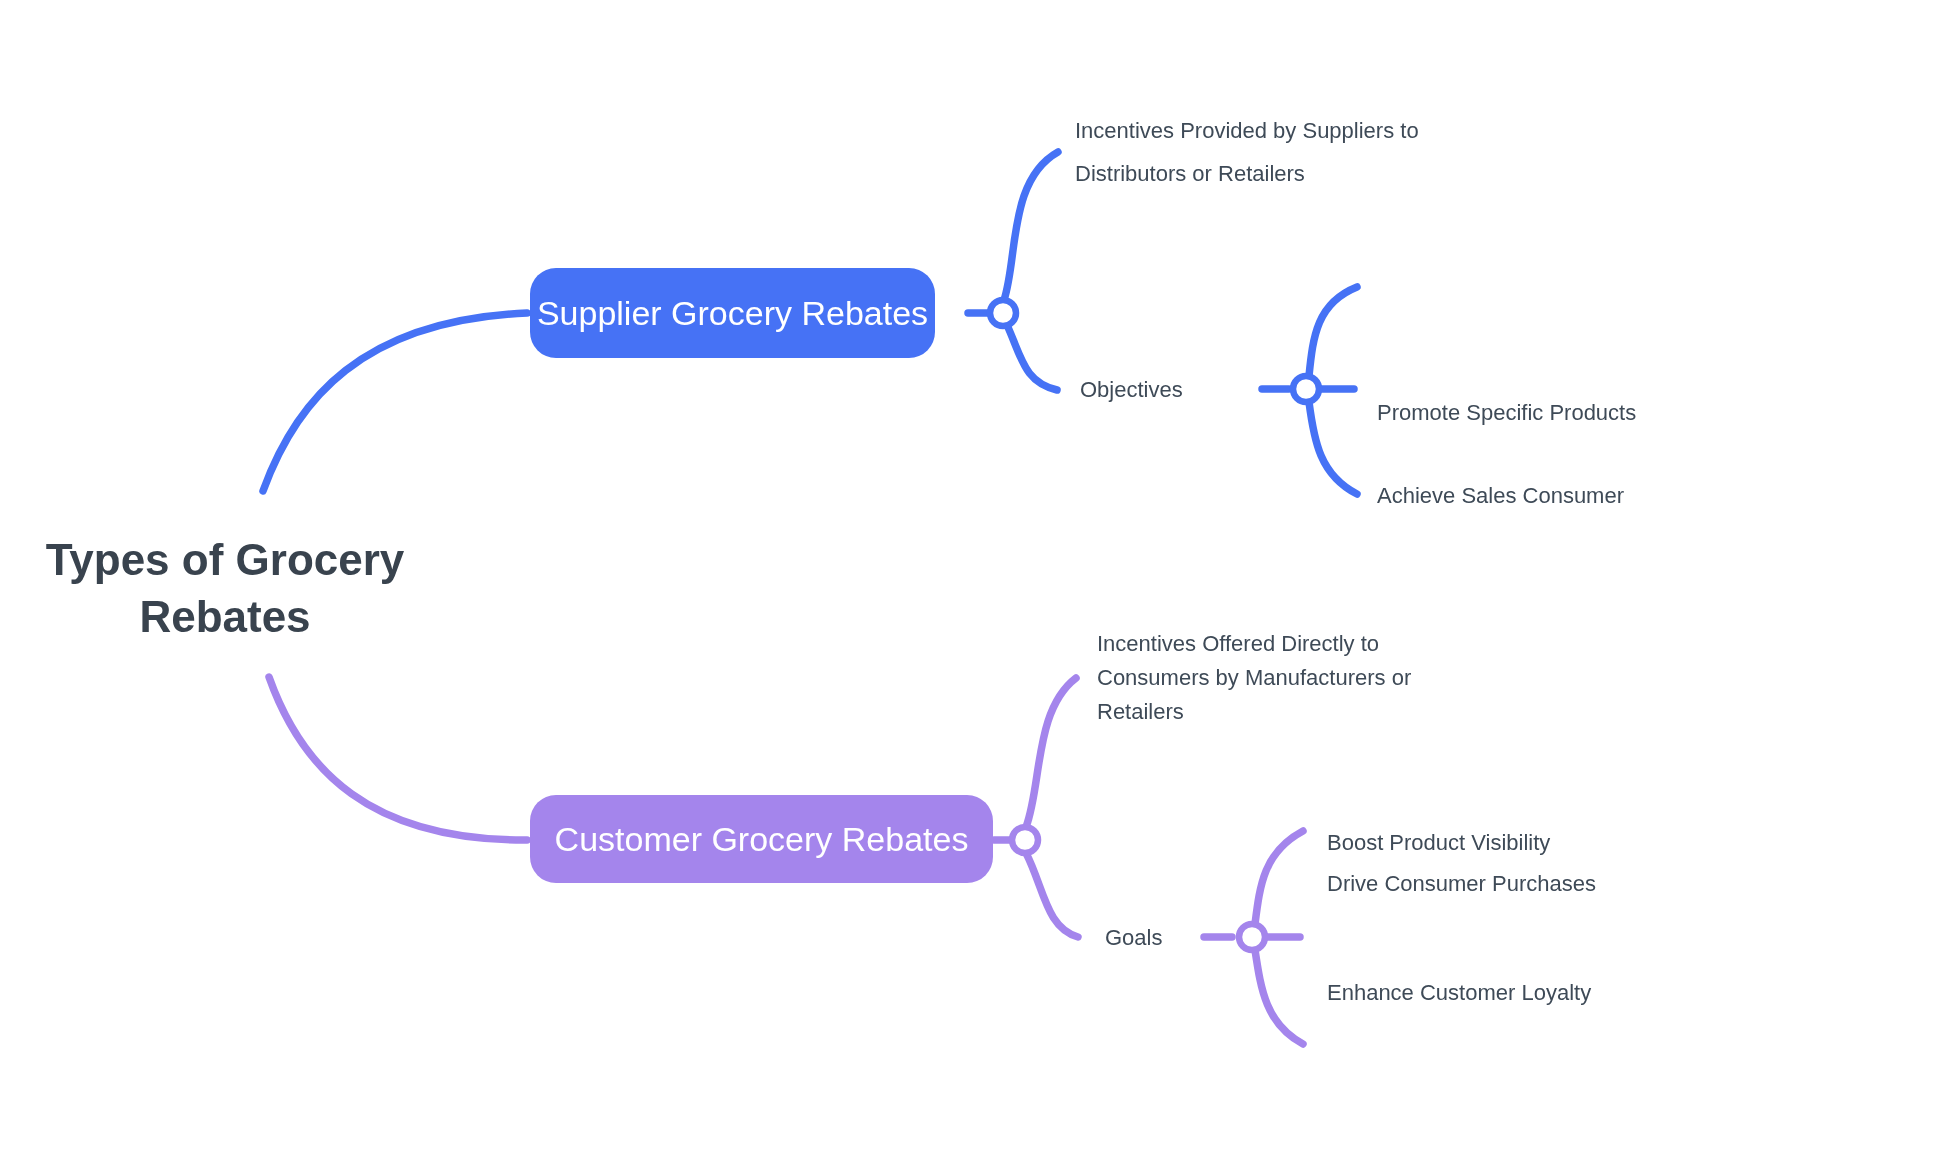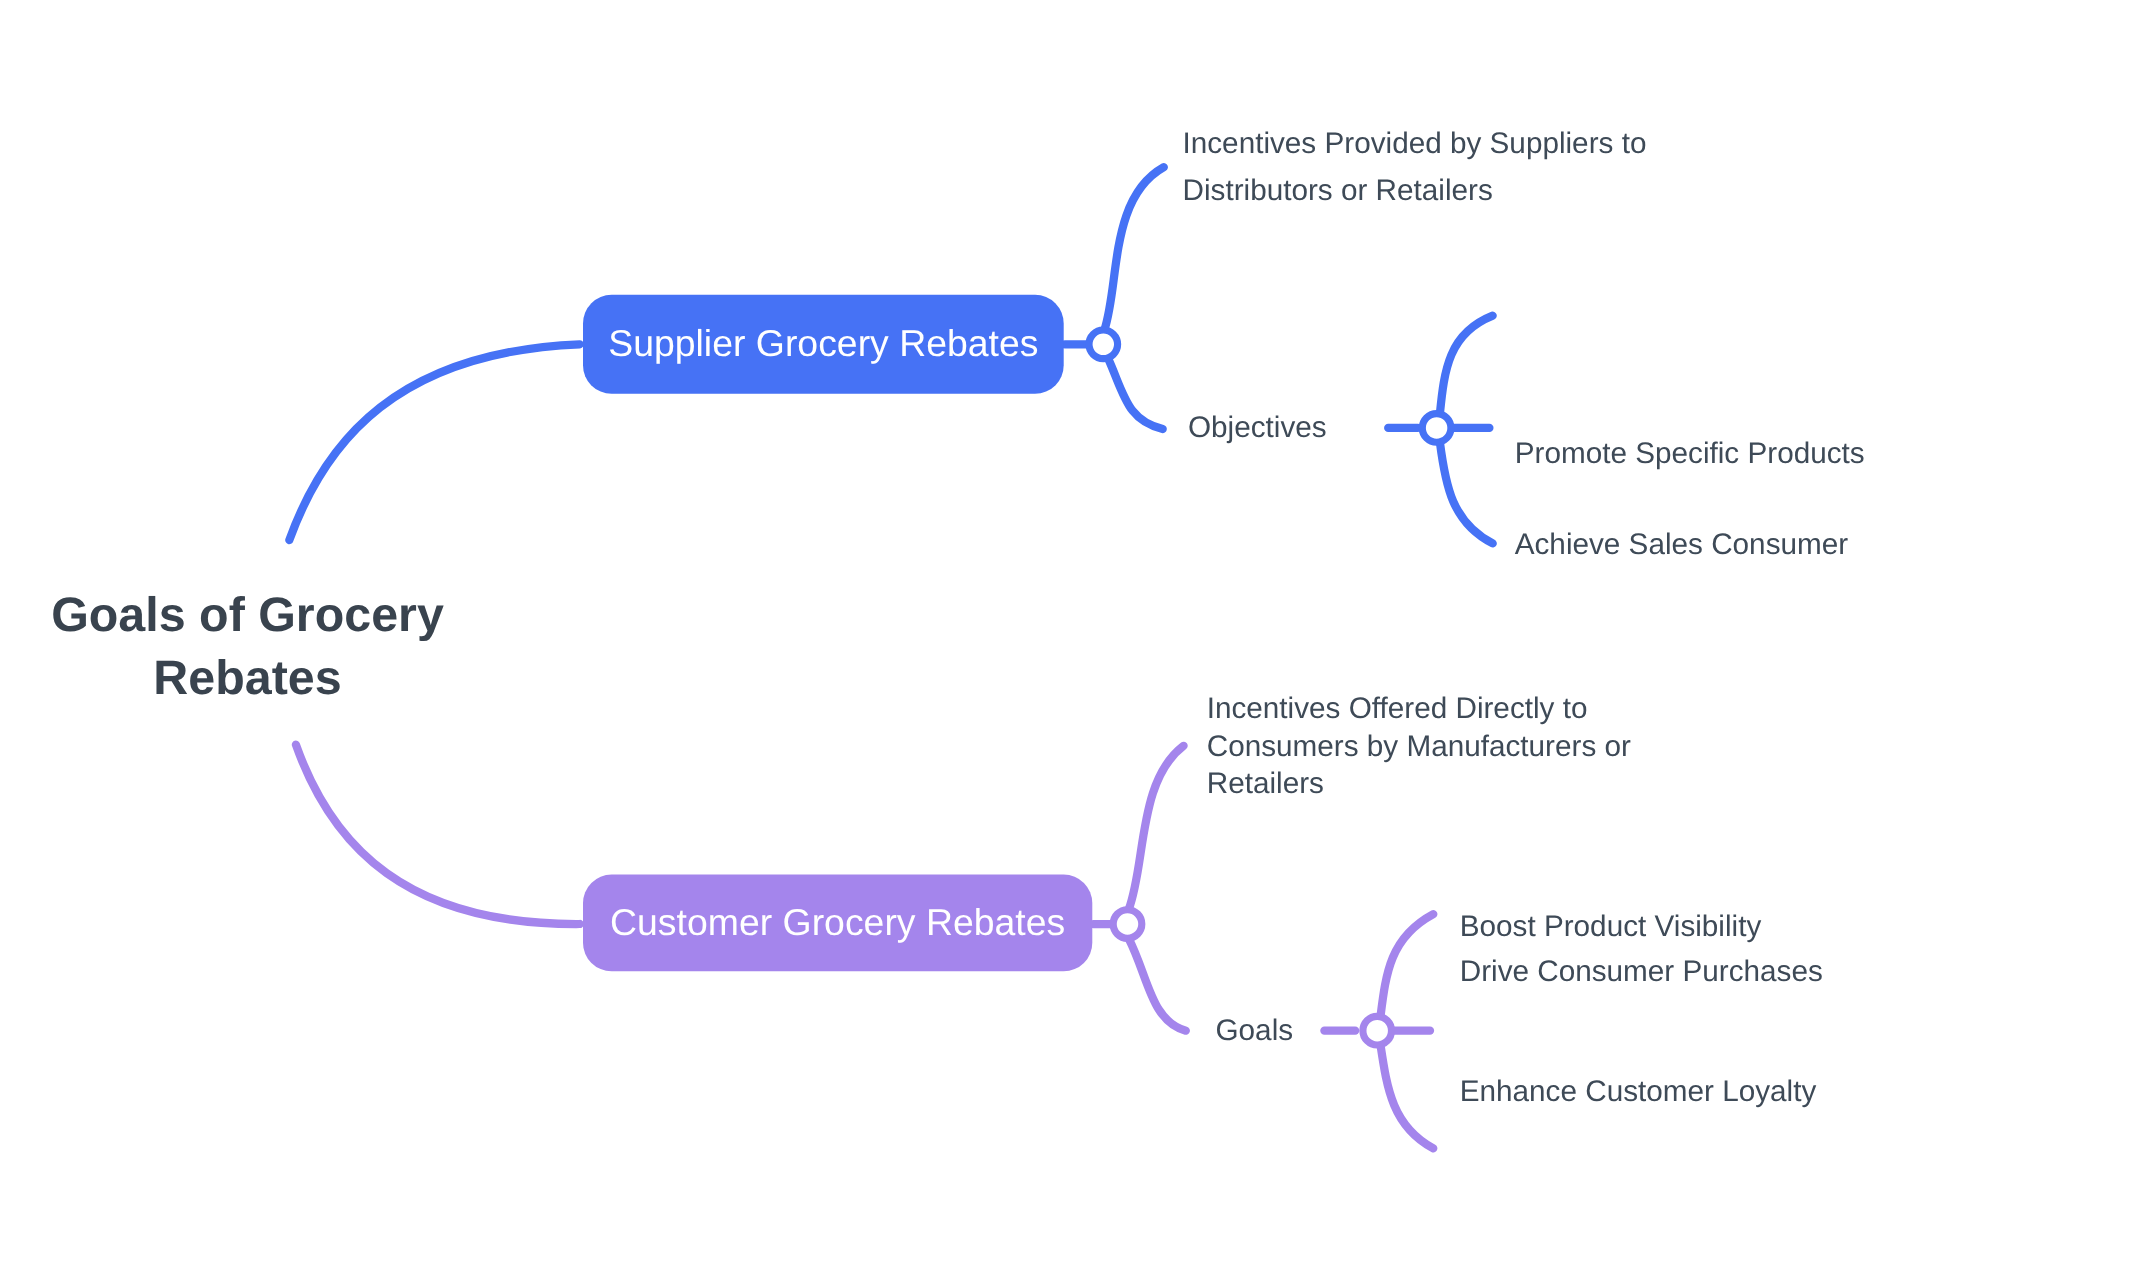--- a/index.html
+++ b/index.html
@@ -37,21 +37,21 @@
   svg.connectors circle.toggle {
     fill: #ffffff;
     stroke-width: 6.5;
   }
   svg.connectors circle.blue { stroke: var(--blue); }
   svg.connectors circle.purple { stroke: var(--purple); }
 
   .label {
     position: absolute;
     color: var(--text);
-    font-size: 27px;
+    font-size: 22px;
     line-height: 43px;
     white-space: pre-line;
     transform: translateY(-50%);
   }
 
   .root-label {
     position: absolute;
     left: 30px;
     top: 588px;
     width: 390px;
@@ -69,21 +69,21 @@
     display: flex;
     align-items: center;
     justify-content: center;
     color: var(--node-text);
     font-size: 34px;
     border-radius: 26px;
     white-space: nowrap;
   }
   .node-supplier {
     left: 530px; top: 268px;
-    width: 437px; height: 90px;
+    width: 405px; height: 90px;
     background: var(--blue);
   }
   .node-customer {
     left: 530px; top: 795px;
     width: 463px; height: 88px;
     background: var(--purple);
   }
 
   
   .supplier-desc   { left: 1075px; top: 152px; }
@@ -121,21 +121,21 @@
     <path class="edge purple" d="M 1026 827 C 1042 785, 1034 710, 1076 678"></path>
     <path class="edge purple" d="M 1026 853 C 1044 888, 1046 928, 1078 937"></path>
     <path class="edge purple" d="M 1204 937 L 1232 937"></path>
     <path class="edge purple" d="M 1255 924 C 1260 884, 1264 852, 1303 831"></path>
     <path class="edge purple" d="M 1266 937 L 1300 937"></path>
     <path class="edge purple" d="M 1255 950 C 1261 990, 1266 1024, 1303 1044"></path>
     <circle class="toggle purple" cx="1025" cy="840" r="13"></circle>
     <circle class="toggle purple" cx="1252" cy="937" r="13"></circle>
   </svg>
 
-  <div class="root-label">Goals of Grocery
+  <div class="root-label">Types of Grocery
 Rebates</div>
 
   <div class="node-box node-supplier">
     <span>Supplier Grocery Rebates</span>
   </div>
   <div class="label supplier-desc">Incentives Provided by Suppliers to
 Distributors or Retailers</div>
   <div class="label objectives">Objectives</div>
   <div class="label obj-item-1">Promote Specific Products</div>
   <div class="label obj-item-2">Achieve Sales Consumer</div>

